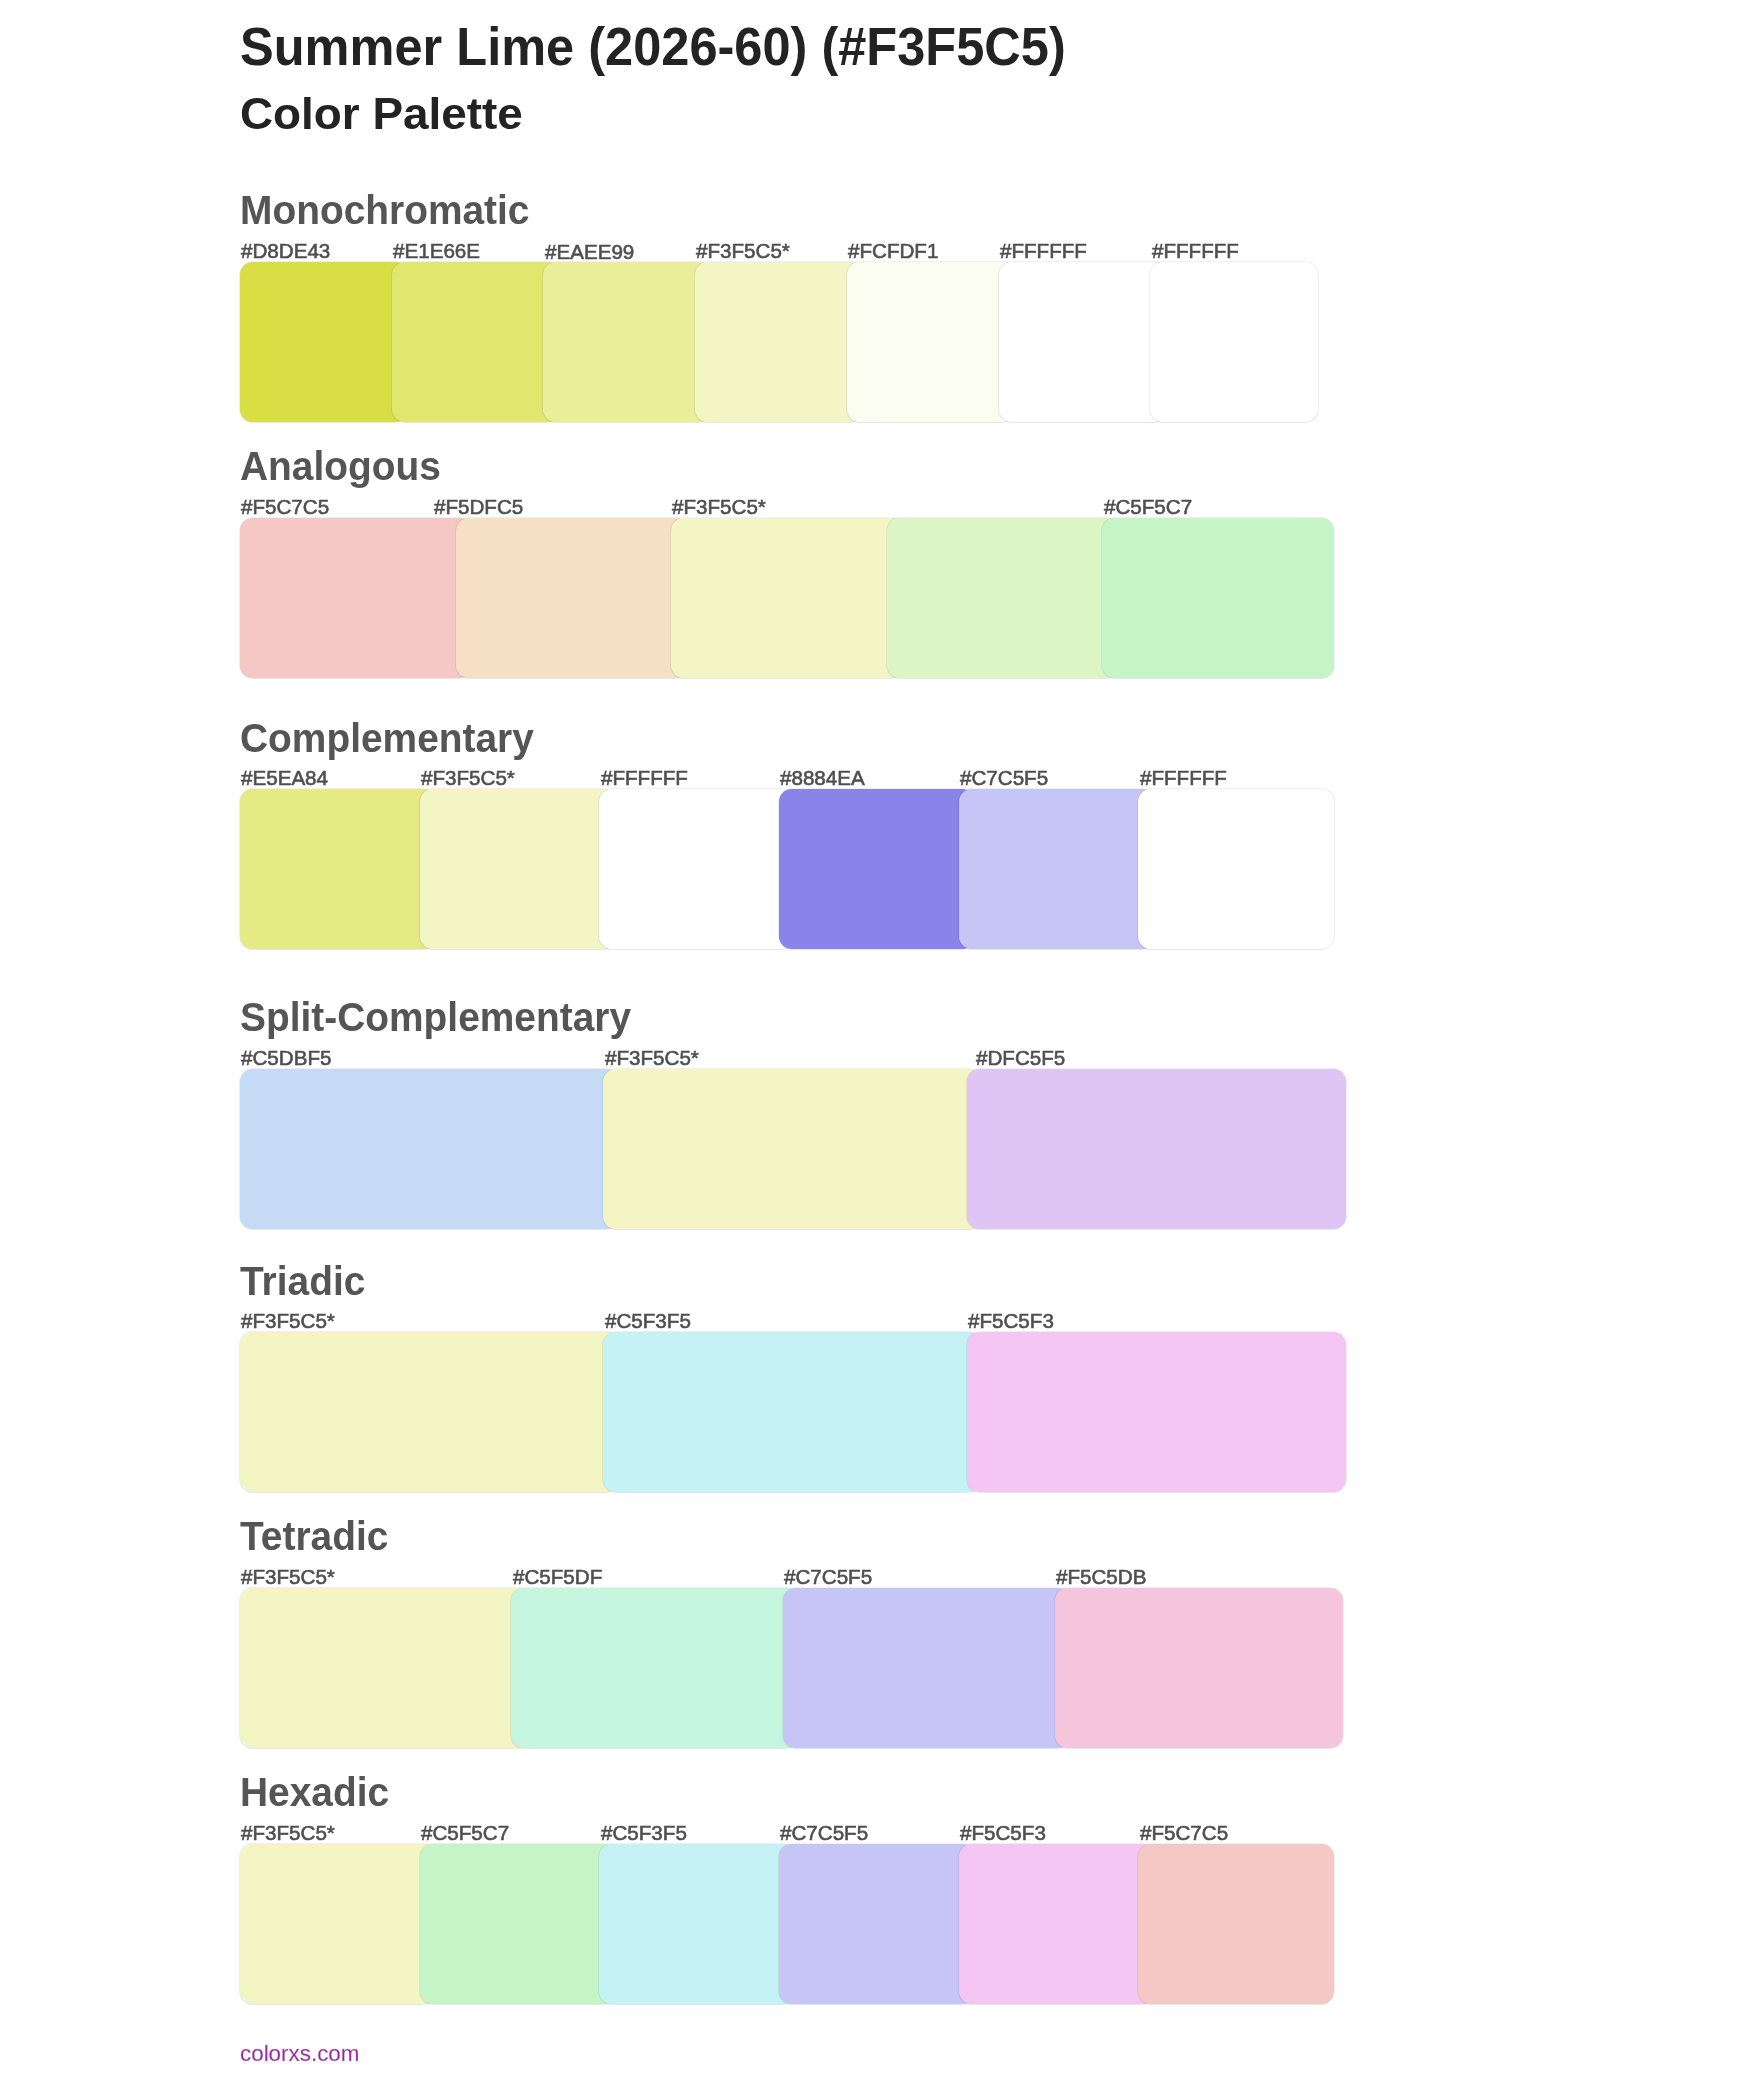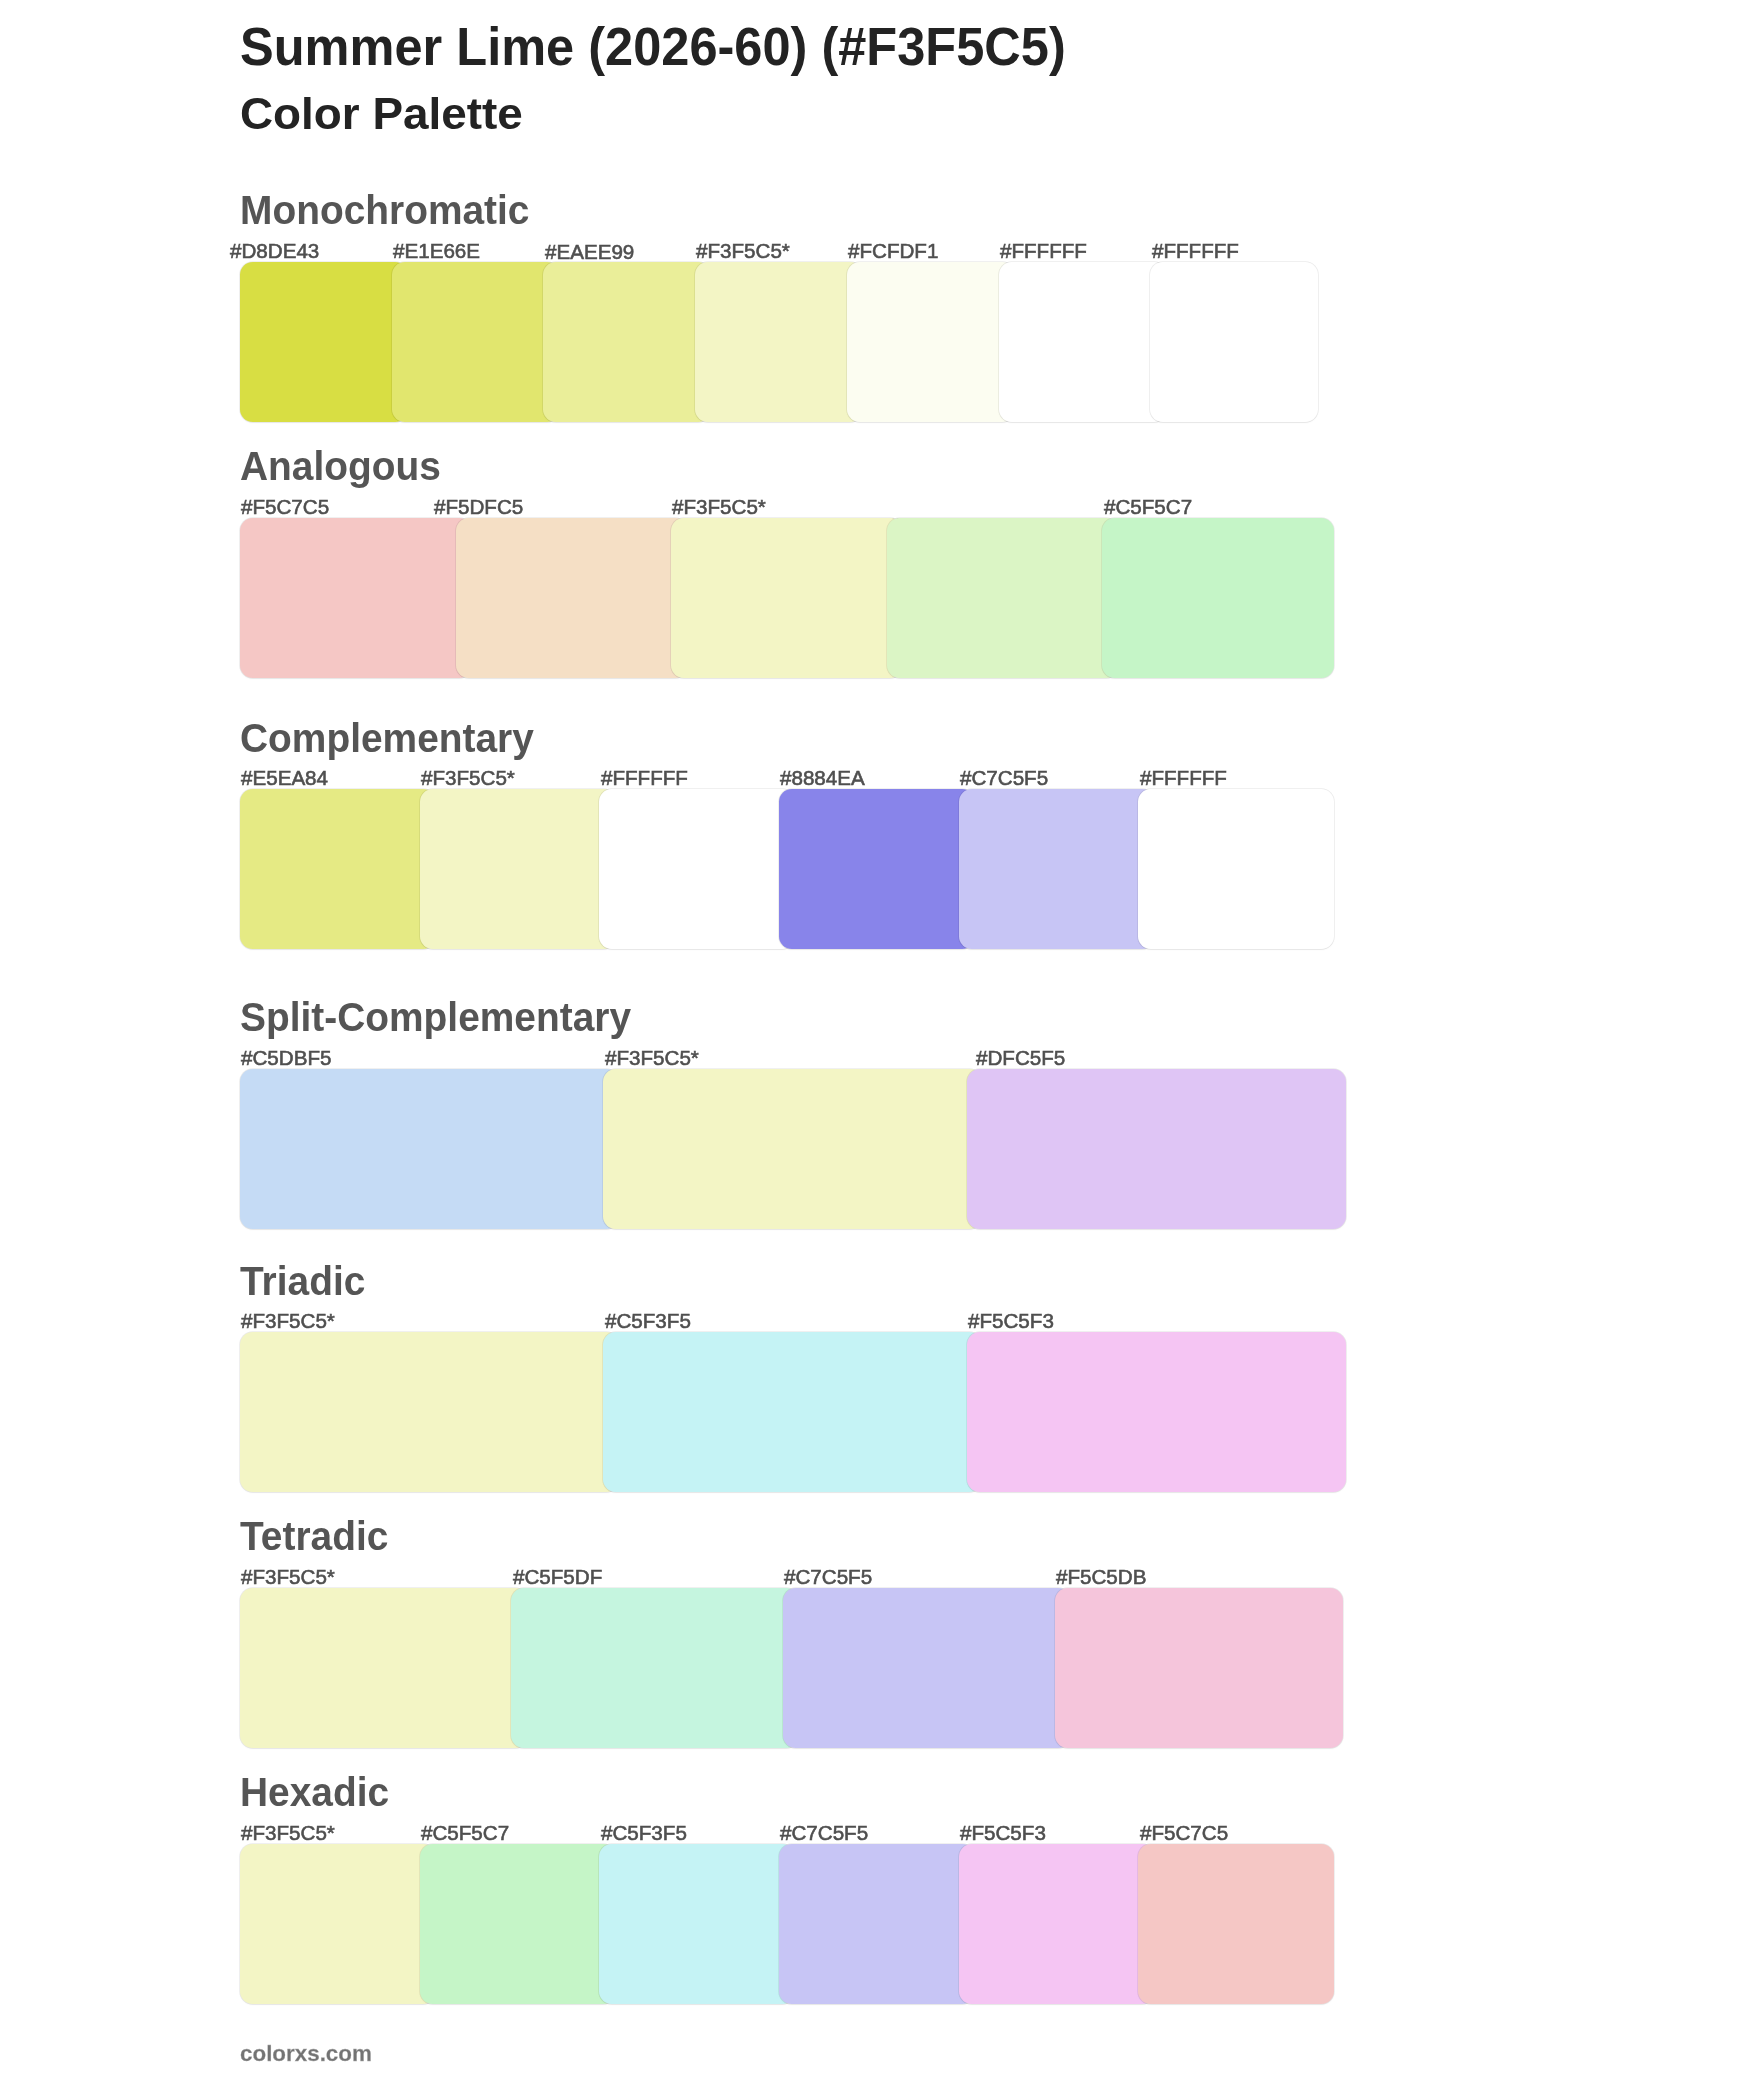--- a/index.html
+++ b/index.html
@@ -17,36 +17,36 @@
        color:#232323;white-space:nowrap;
        transform:scaleX(1.0184);transform-origin:0 0;}
   .section-title{position:absolute;font-size:40px;font-weight:700;line-height:1;margin:0;
        color:#555555;white-space:nowrap;
        transform:scaleX(0.972);transform-origin:0 0;}
   .hex-label{position:absolute;font-size:20.6px;font-weight:400;line-height:1;
        color:#4f4f4f;white-space:nowrap;-webkit-text-stroke:0.6px #4f4f4f;}
   .swatch{position:absolute;border-radius:12.8px;
        box-shadow:0 0 0 0.8px rgba(0,0,0,0.07), 0 0.8px 1.6px rgba(0,0,0,0.05);}
   .site-footer{position:absolute;left:240px;top:2043px;
-       font-size:22.4px;font-weight:700;line-height:1;
-       color:#737373;white-space:nowrap;-webkit-text-stroke:0.3px #a8a8a8;}
+       font-size:22.4px;font-weight:400;line-height:1;
+       color:#a21caf;white-space:nowrap;-webkit-text-stroke:0.3px #a8a8a8;}
 </style>
 </head>
 <body>
 
 <div class="page">
 
   <h1 class="page-title">Summer Lime (2026-60) (#F3F5C5)</h1>
   <h2 class="page-subtitle">Color Palette</h2>
 
   <section class="palette-section">
     <h2 class="section-title" style="left:240px;top:190px">Monochromatic</h2>
     <div class="swatch-row">
       <div class="swatch" style="left:240px;top:262px;width:168px;height:160px;background:#D8DE43;z-index:10"></div>
-      <div class="hex-label" style="left:230px;top:241px">#D8DE43</div>
+      <div class="hex-label" style="left:241px;top:241px">#D8DE43</div>
       <div class="swatch" style="left:392px;top:262px;width:168px;height:160px;background:#E1E66E;z-index:11"></div>
       <div class="hex-label" style="left:393px;top:241px">#E1E66E</div>
       <div class="swatch" style="left:543px;top:262px;width:168px;height:160px;background:#EAEE99;z-index:12"></div>
       <div class="hex-label" style="left:545px;top:242px">#EAEE99</div>
       <div class="swatch" style="left:695px;top:262px;width:168px;height:160px;background:#F3F5C5;z-index:13"></div>
       <div class="hex-label" style="left:696px;top:241px">#F3F5C5*</div>
       <div class="swatch" style="left:847px;top:262px;width:168px;height:160px;background:#FCFDF1;z-index:14"></div>
       <div class="hex-label" style="left:848px;top:241px">#FCFDF1</div>
       <div class="swatch" style="left:999px;top:262px;width:168px;height:160px;background:#FFFFFF;z-index:15"></div>
       <div class="hex-label" style="left:1000px;top:241px">#FFFFFF</div>

